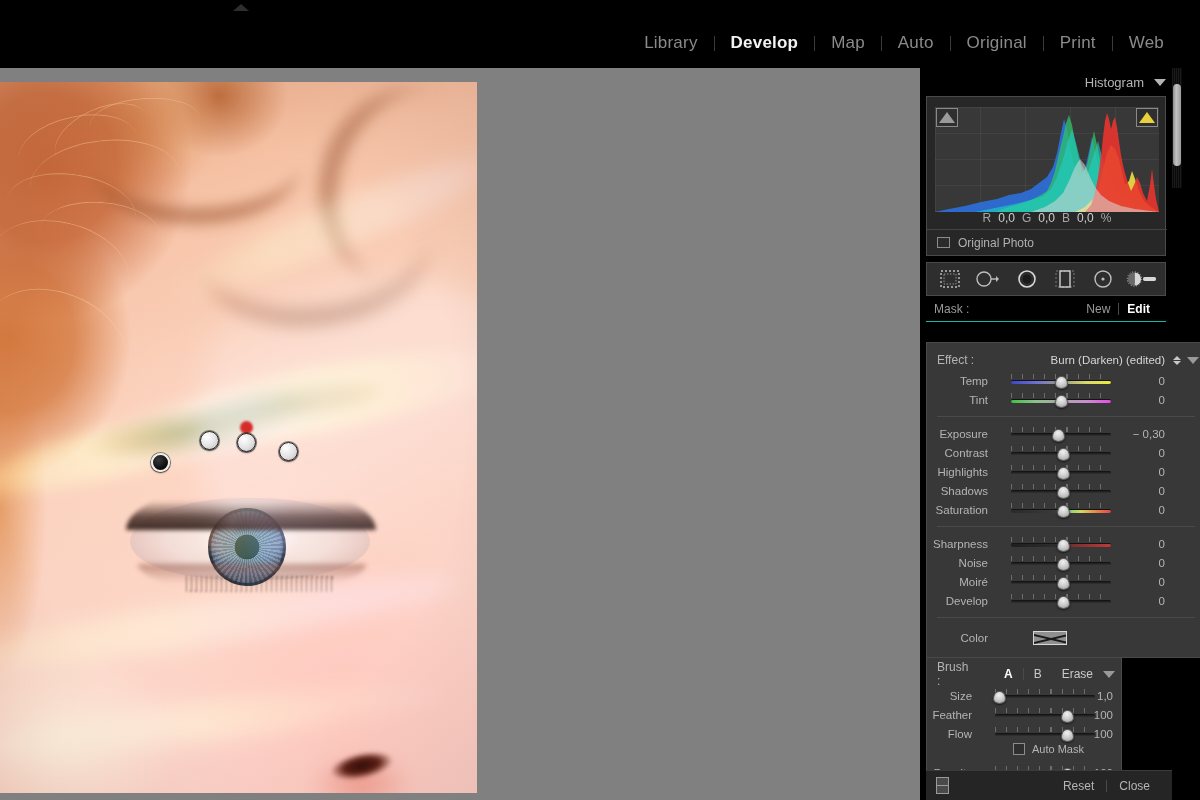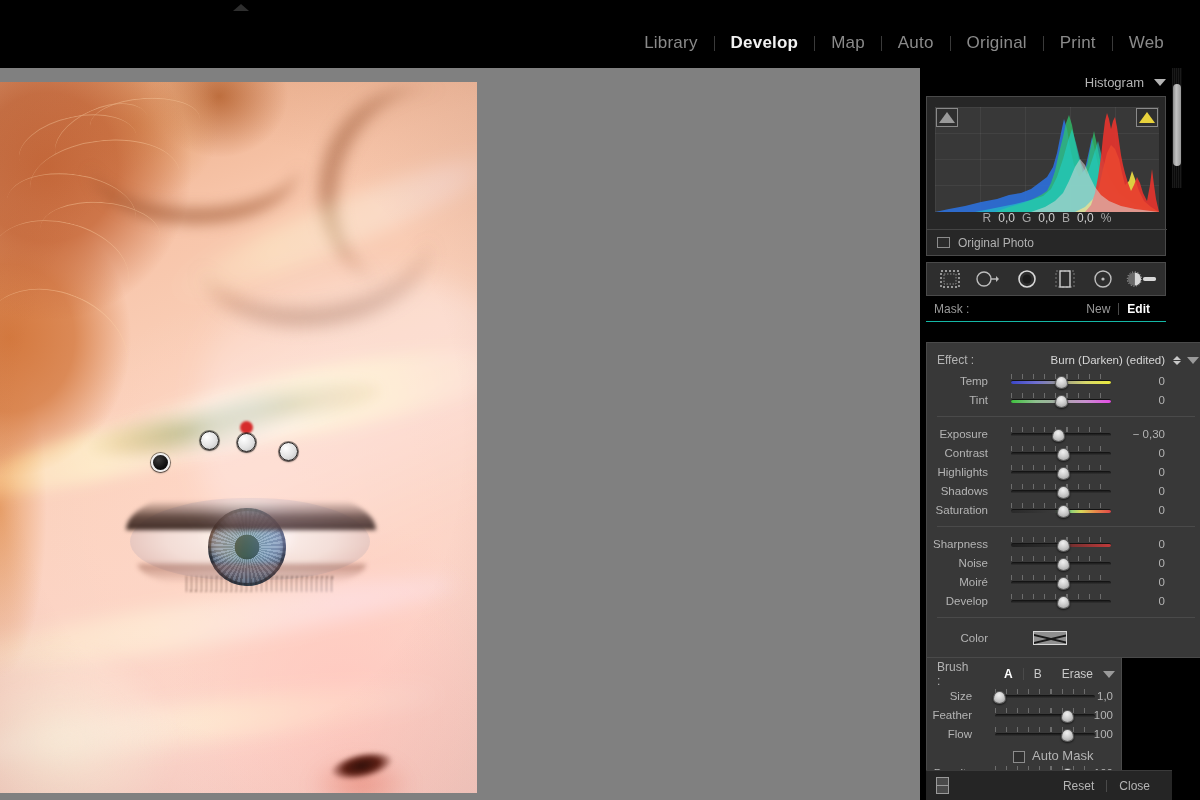--- a/index.html
+++ b/index.html
@@ -382,22 +382,22 @@
     width:196px; background:#383838; border:1px solid #4a4a4a;
     border-top:none; padding:4px 0 8px 0;
   }
   .brush-head {
     height:24px; display:flex; align-items:center; padding:0 6px 0 10px;
     font-size:12px; color:#b4b4b4; gap:0;
   }
   .brush-head .bk { padding:0 10px; color:#c9c9c9; cursor:pointer; font-size:12px; }
   .brush-head .bk.on { color:#fff; font-weight:bold; }
   .automask-row {
-    height:20px; display:flex; align-items:flex-end; gap:7px; padding-left:86px;
-    font-size:13px; color:#b4b4b4;
+    height:20px; display:flex; align-items:flex-start; gap:7px; padding-left:86px;
+    font-size:11px; color:#b4b4b4;
   }
   .automask-row .chk2 { width:12px; height:12px; border:1px solid #8c8c8c; background:#2f2f2f; }
 
   .footer {
     position:absolute; left:0; bottom:0; width:246px; height:30px;
     border-top:1px solid #3a3a3a; background:#252525;
     display:flex; align-items:center; padding:0 10px;
   }
   .ba-icon {
     width:13px; height:17px; border:1px solid #9a9a9a; background:#4a4a4a; position:relative;

